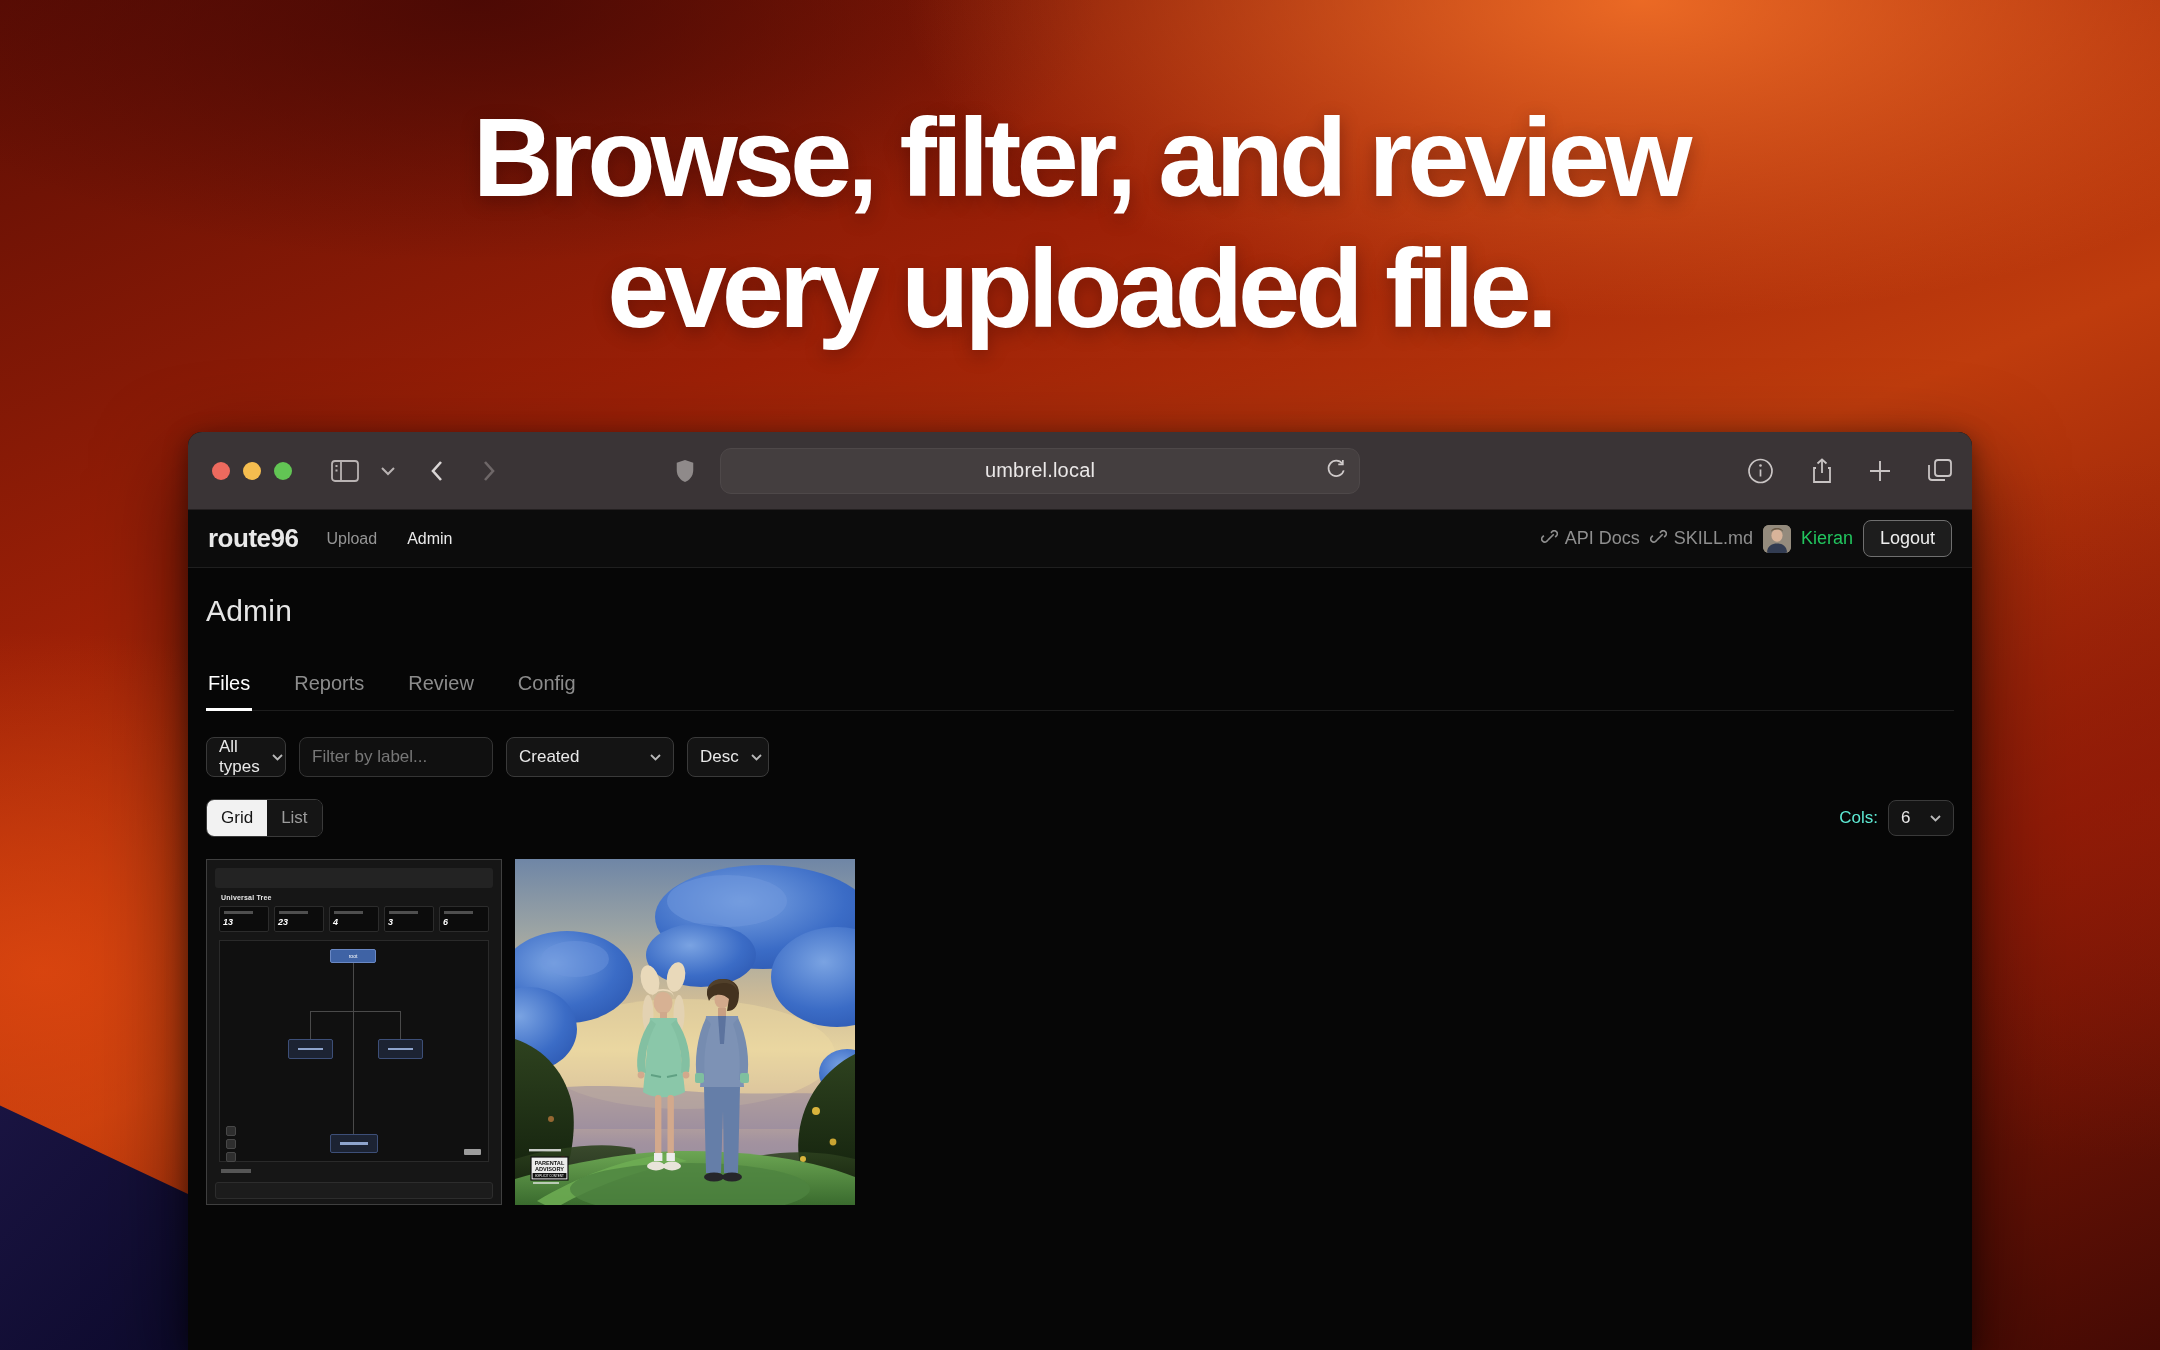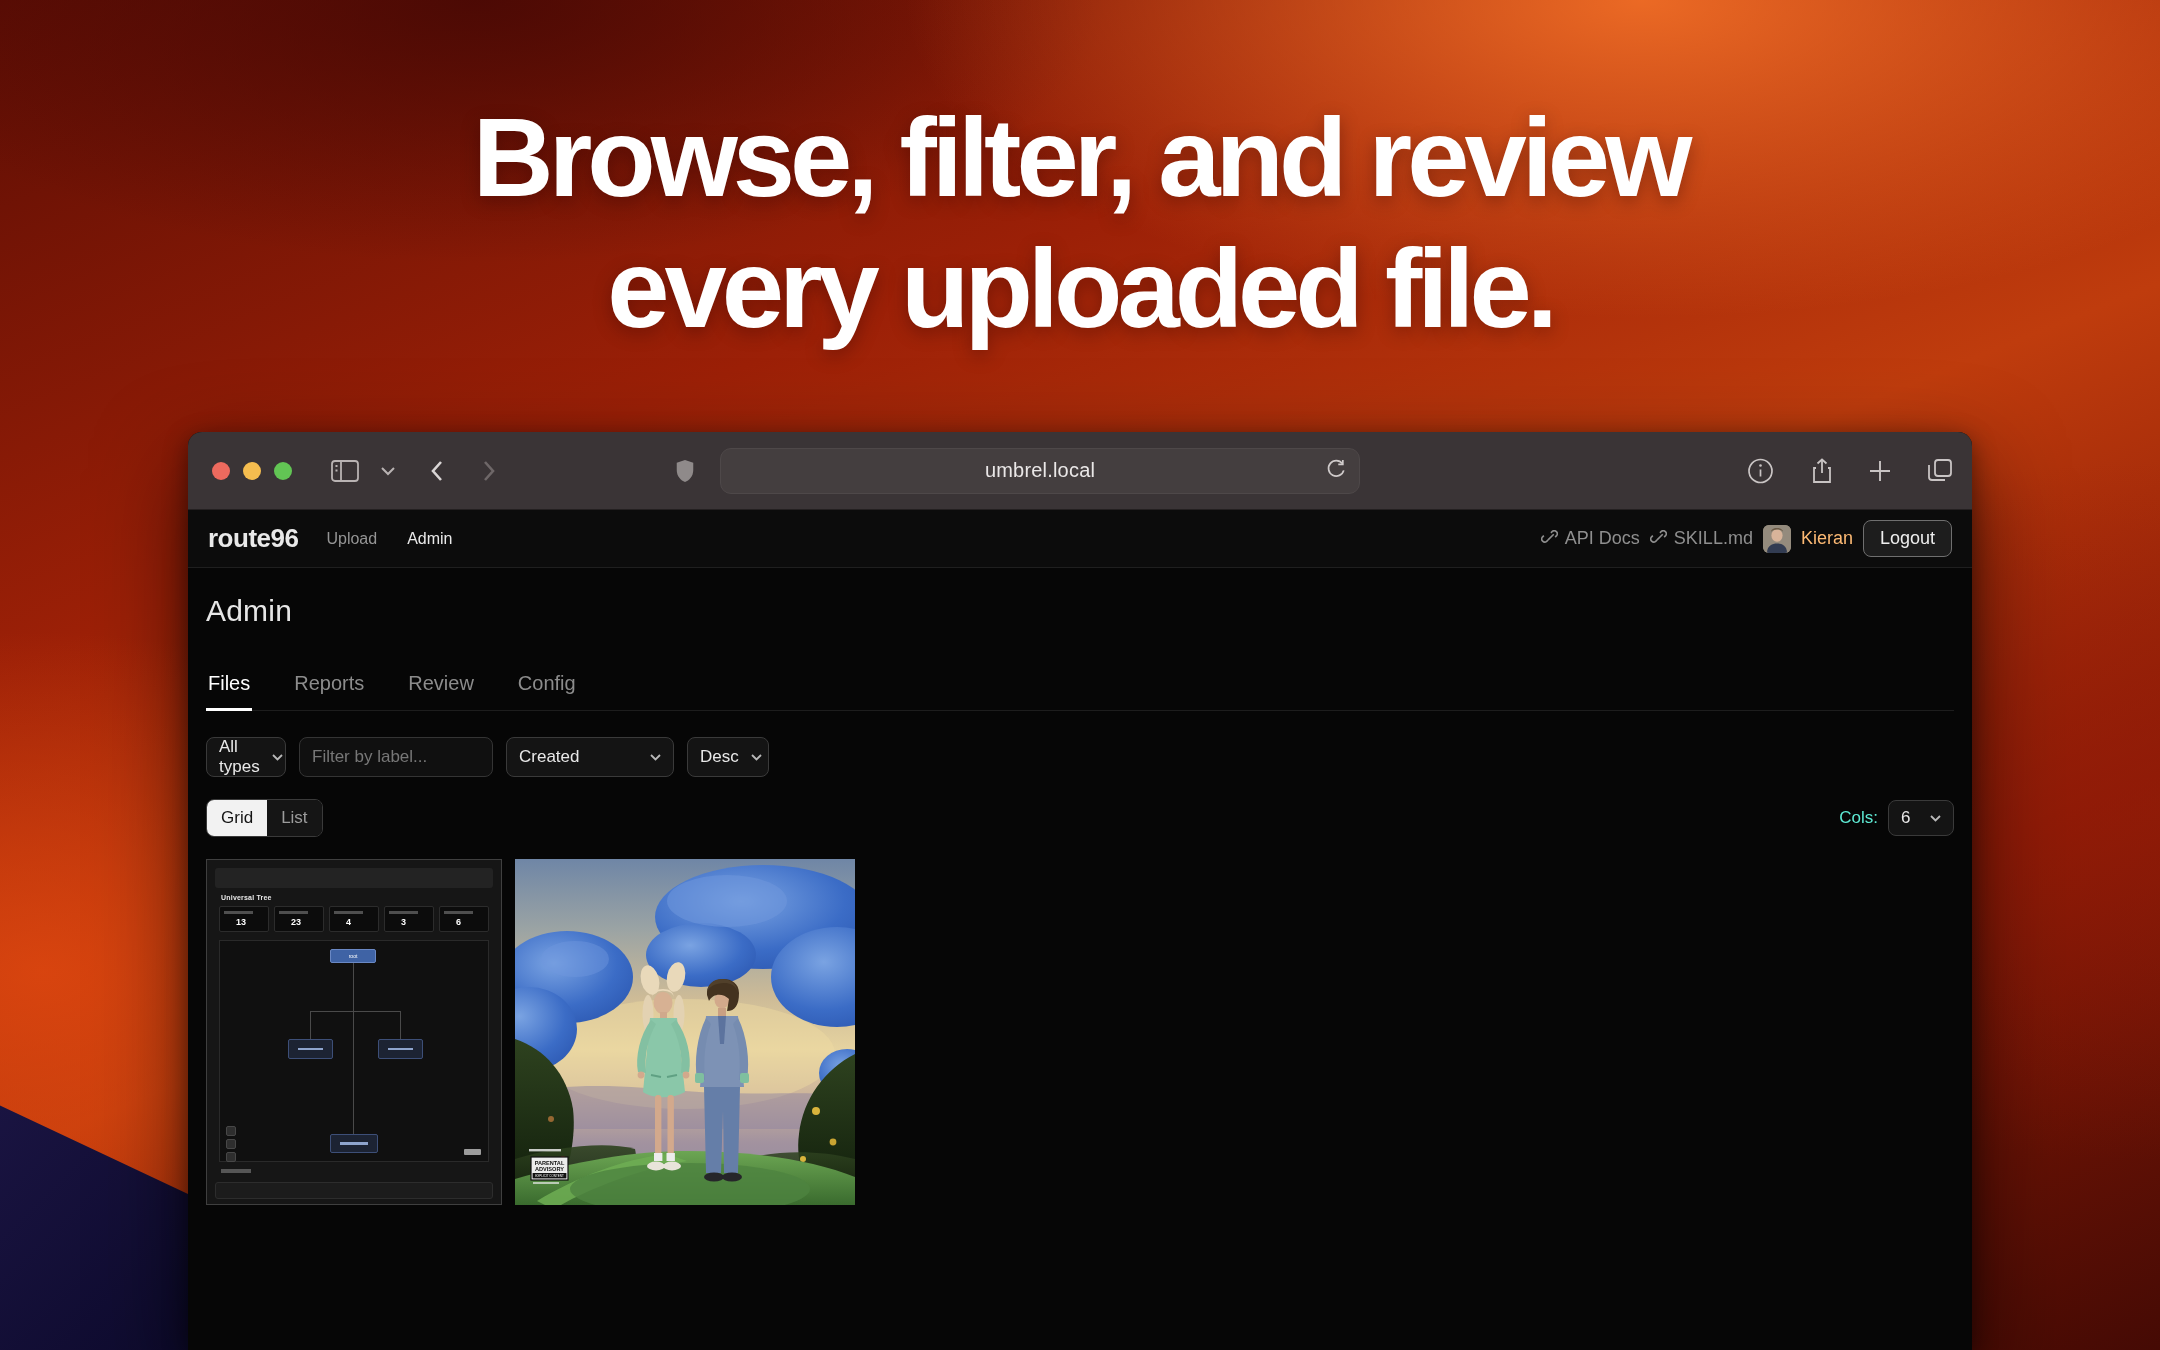--- a/index.html
+++ b/index.html
@@ -61,21 +61,21 @@
     height:58px; background:#0c0c0c; border-bottom:1px solid #1f1f1f;
     display:flex; align-items:center; padding:0 20px; color:#e9e9e9;
   }
   .brand { font-size:26px; font-weight:bold; letter-spacing:-.5px; }
   .topnav { display:flex; gap:30px; margin-left:28px; font-size:16px; }
   .topnav .muted { color:#959595; }
   .hdr-right { margin-left:auto; display:flex; align-items:center; gap:10px; }
   .hdr-link { display:flex; align-items:center; gap:7px; color:#8f8f8f; font-size:18px; }
   .userwrap { display:flex; align-items:center; gap:10px; }
   .avatar { width:28px; height:28px; border-radius:6px; overflow:hidden; background:#8d8477; }
-  .username { font-size:18px; color:#fdba74; }
+  .username { font-size:18px; color:#22c55e; }
   .logout {
     font-size:18px; color:#eee; background:rgba(255,255,255,.07);
     border:1px solid #6f6f6f; border-radius:8px; padding:7px 16px;
   }
 
   
   .content { padding:0 18px; color:#e6e6e6; }
   .page-title { font-size:30px; font-weight:normal; margin-top:26px; letter-spacing:.2px; }
   .tabs { display:flex; gap:40px; margin-top:44px; border-bottom:1px solid #1d1d1d; font-size:20px; }
   .tab { color:#8c8c8c; padding:0 2px 13px 2px; }
@@ -104,21 +104,21 @@
   .grid { display:flex; gap:13px; margin-top:22px; align-items:flex-start; }
 
   
   .shot { position:relative; width:296px; height:346px; background:#161616; border:1px solid #3f3f3f; }
   .shot * { position:absolute; }
   .shot-top { left:8px; top:8px; right:8px; height:20px; background:#232323; border-radius:3px; }
   .shot-title { left:14px; top:34px; font-size:7px; font-weight:bold; color:#e8e8e8; letter-spacing:.2px; }
   .shot-stats { left:12px; top:46px; right:12px; height:26px; display:flex; gap:5px; position:absolute; }
   .statbox { position:relative; flex:1; background:#0c0c0c; border:1px solid #2c2c2c; border-radius:2px; padding:3px 4px; }
   .statbox .bar { position:absolute; left:4px; top:4px; width:60%; height:3px; background:#4f4f4f; }
-  .statbox .val { position:absolute; left:16px; top:10px; font-size:9px; font-weight:bold; color:#fff; }
+  .statbox .val { position:absolute; left:3px; top:10px; font-size:9px; font-weight:bold; color:#fff;font-style:italic; }
   .shot-panel { left:12px; top:80px; right:12px; height:222px; background:#101010; border:1px solid #2a2a2a; }
   .ln { background:#4a4a4a; }
   .node { border-radius:2px; display:flex; flex-direction:column; align-items:center; justify-content:center; }
   .node.root { left:110px; top:8px; width:46px; height:14px; background:#3f63a5; border:1px solid #6a88c4; color:#fff; font-size:5px; }
   .node.navy { background:#1c2333; border:1px solid #3d4f78; }
   .node .tbar { width:60%; height:2.5px; background:#8ea4cd; margin:1.5px 0; }
   .panel-btn { left:6px; width:10px; height:10px; background:#2e2e2e; border:1px solid #474747; border-radius:2px; }
   .mini-chip { right:7px; bottom:6px; width:17px; height:6px; background:#9c9c9c; border-radius:1px; }
   .shot-caption { left:14px; top:309px; right:14px; height:5px; display:flex; gap:4px; position:absolute; }
   .cap-bar { height:4px; background:#565656; }

